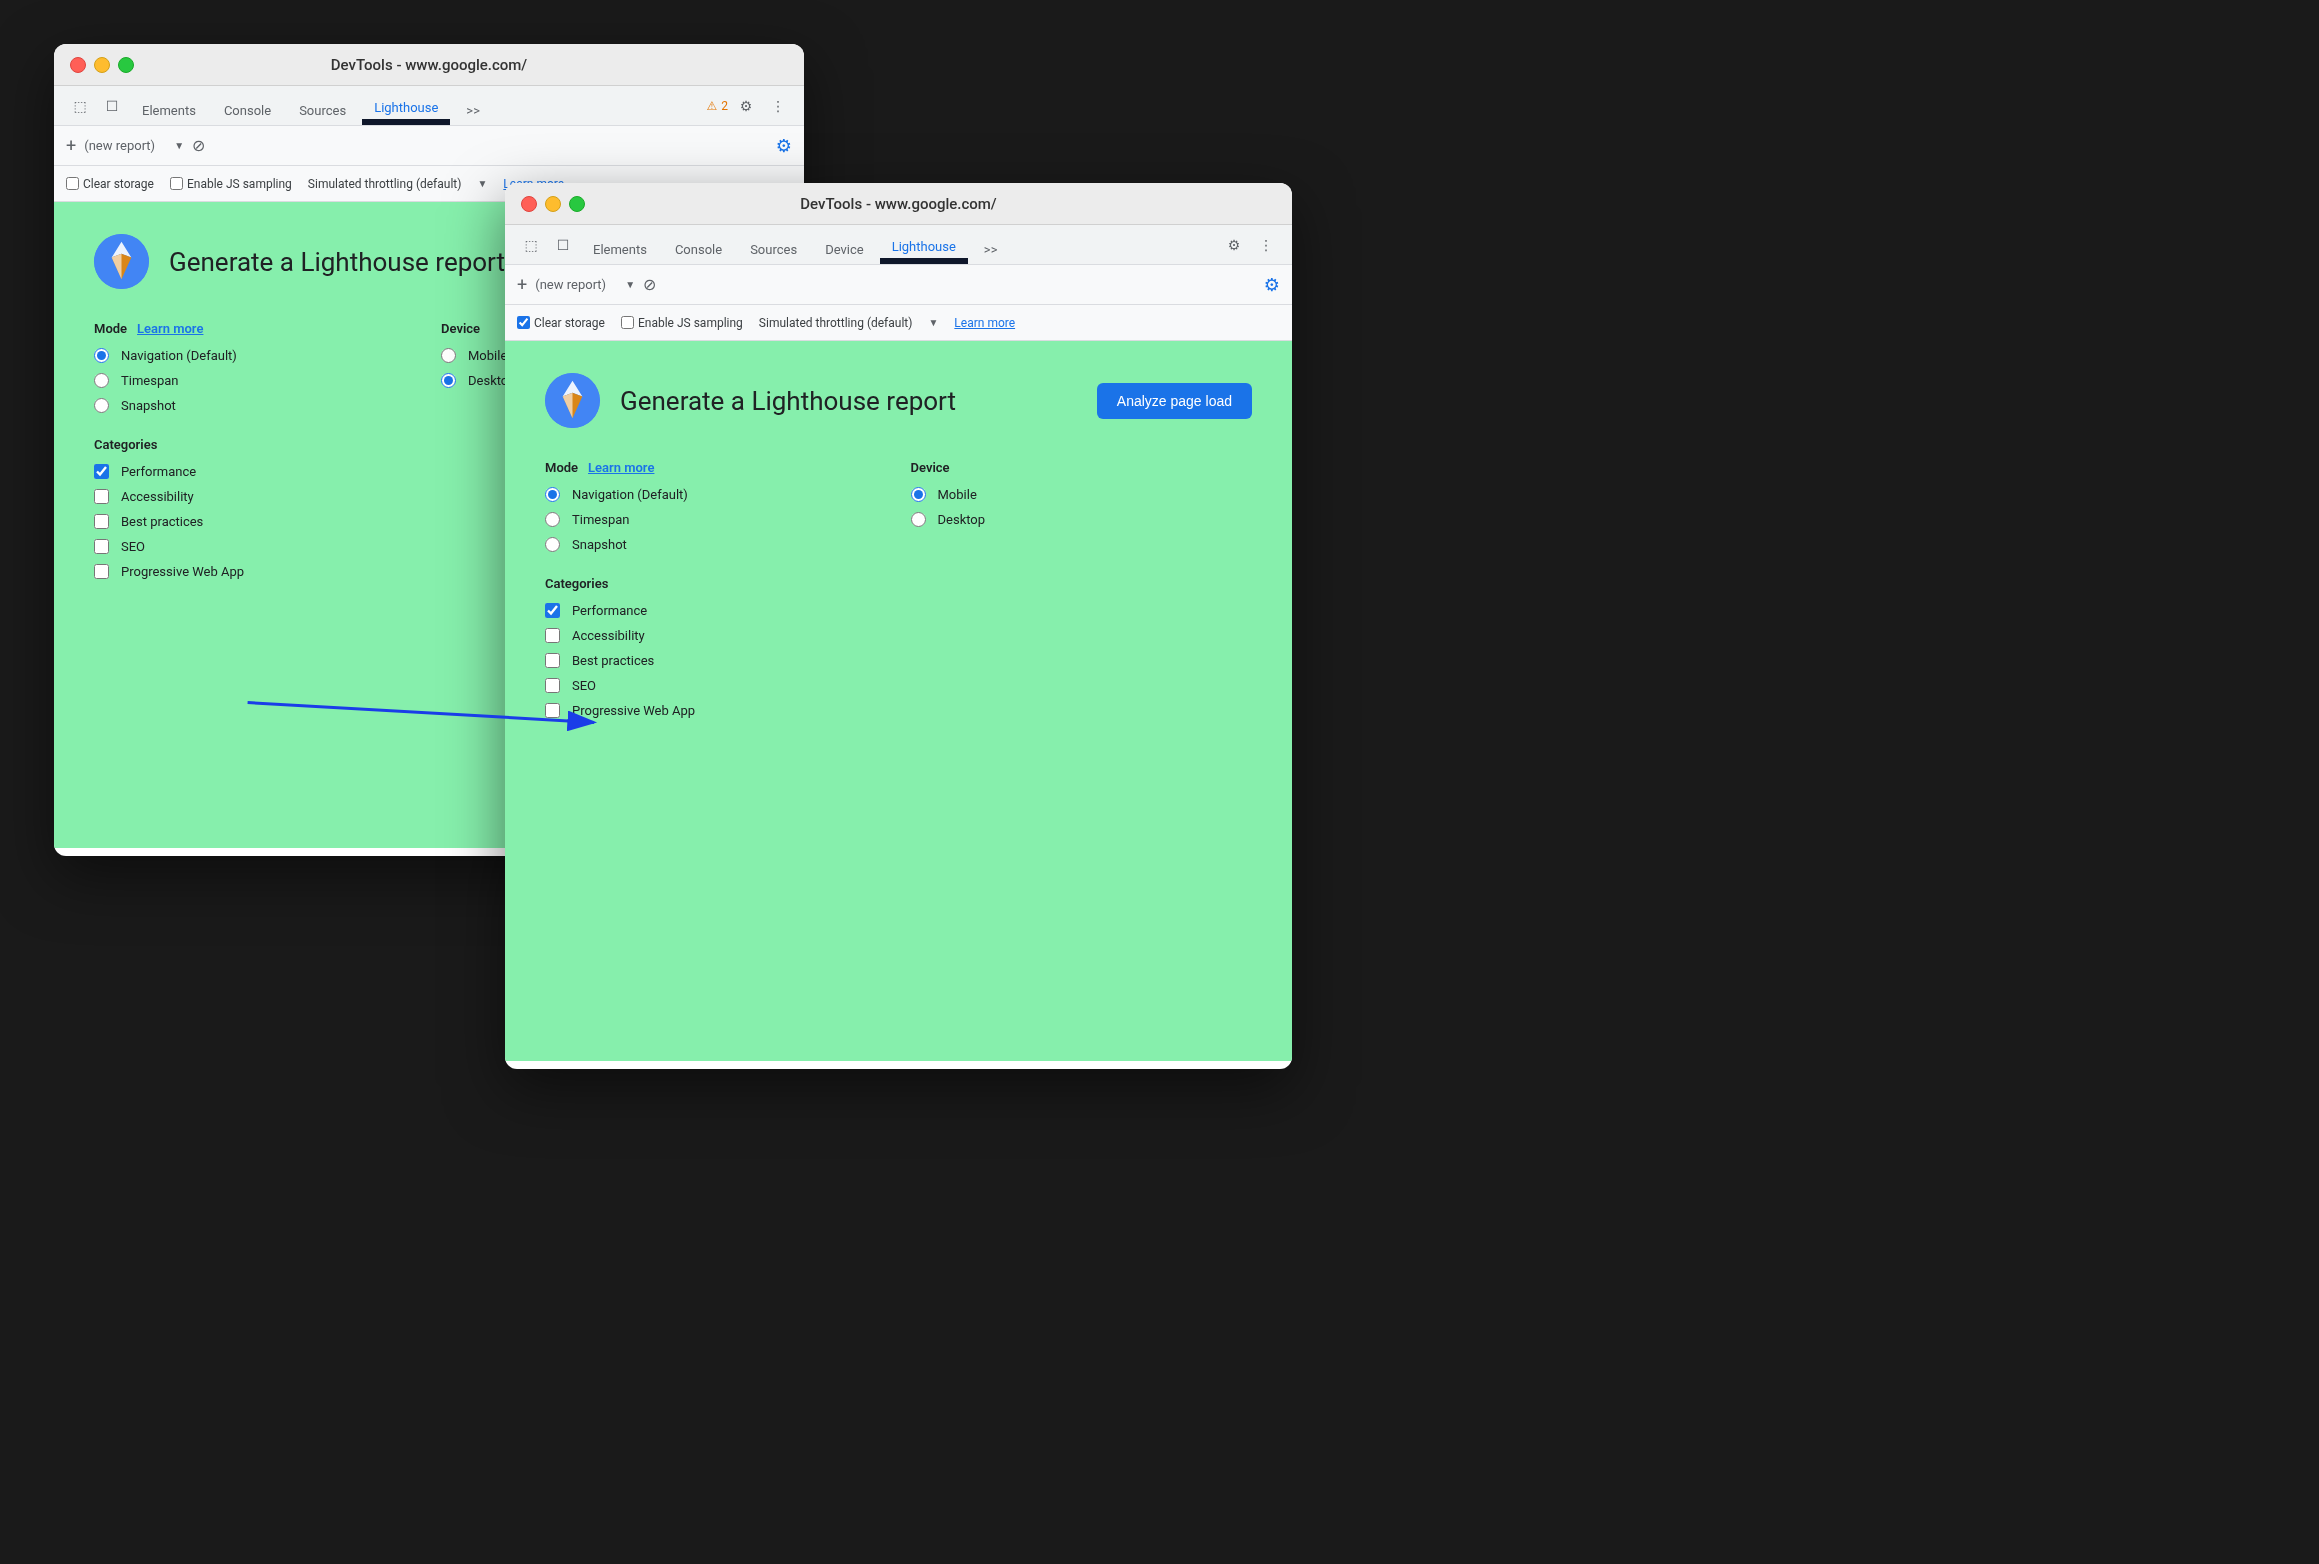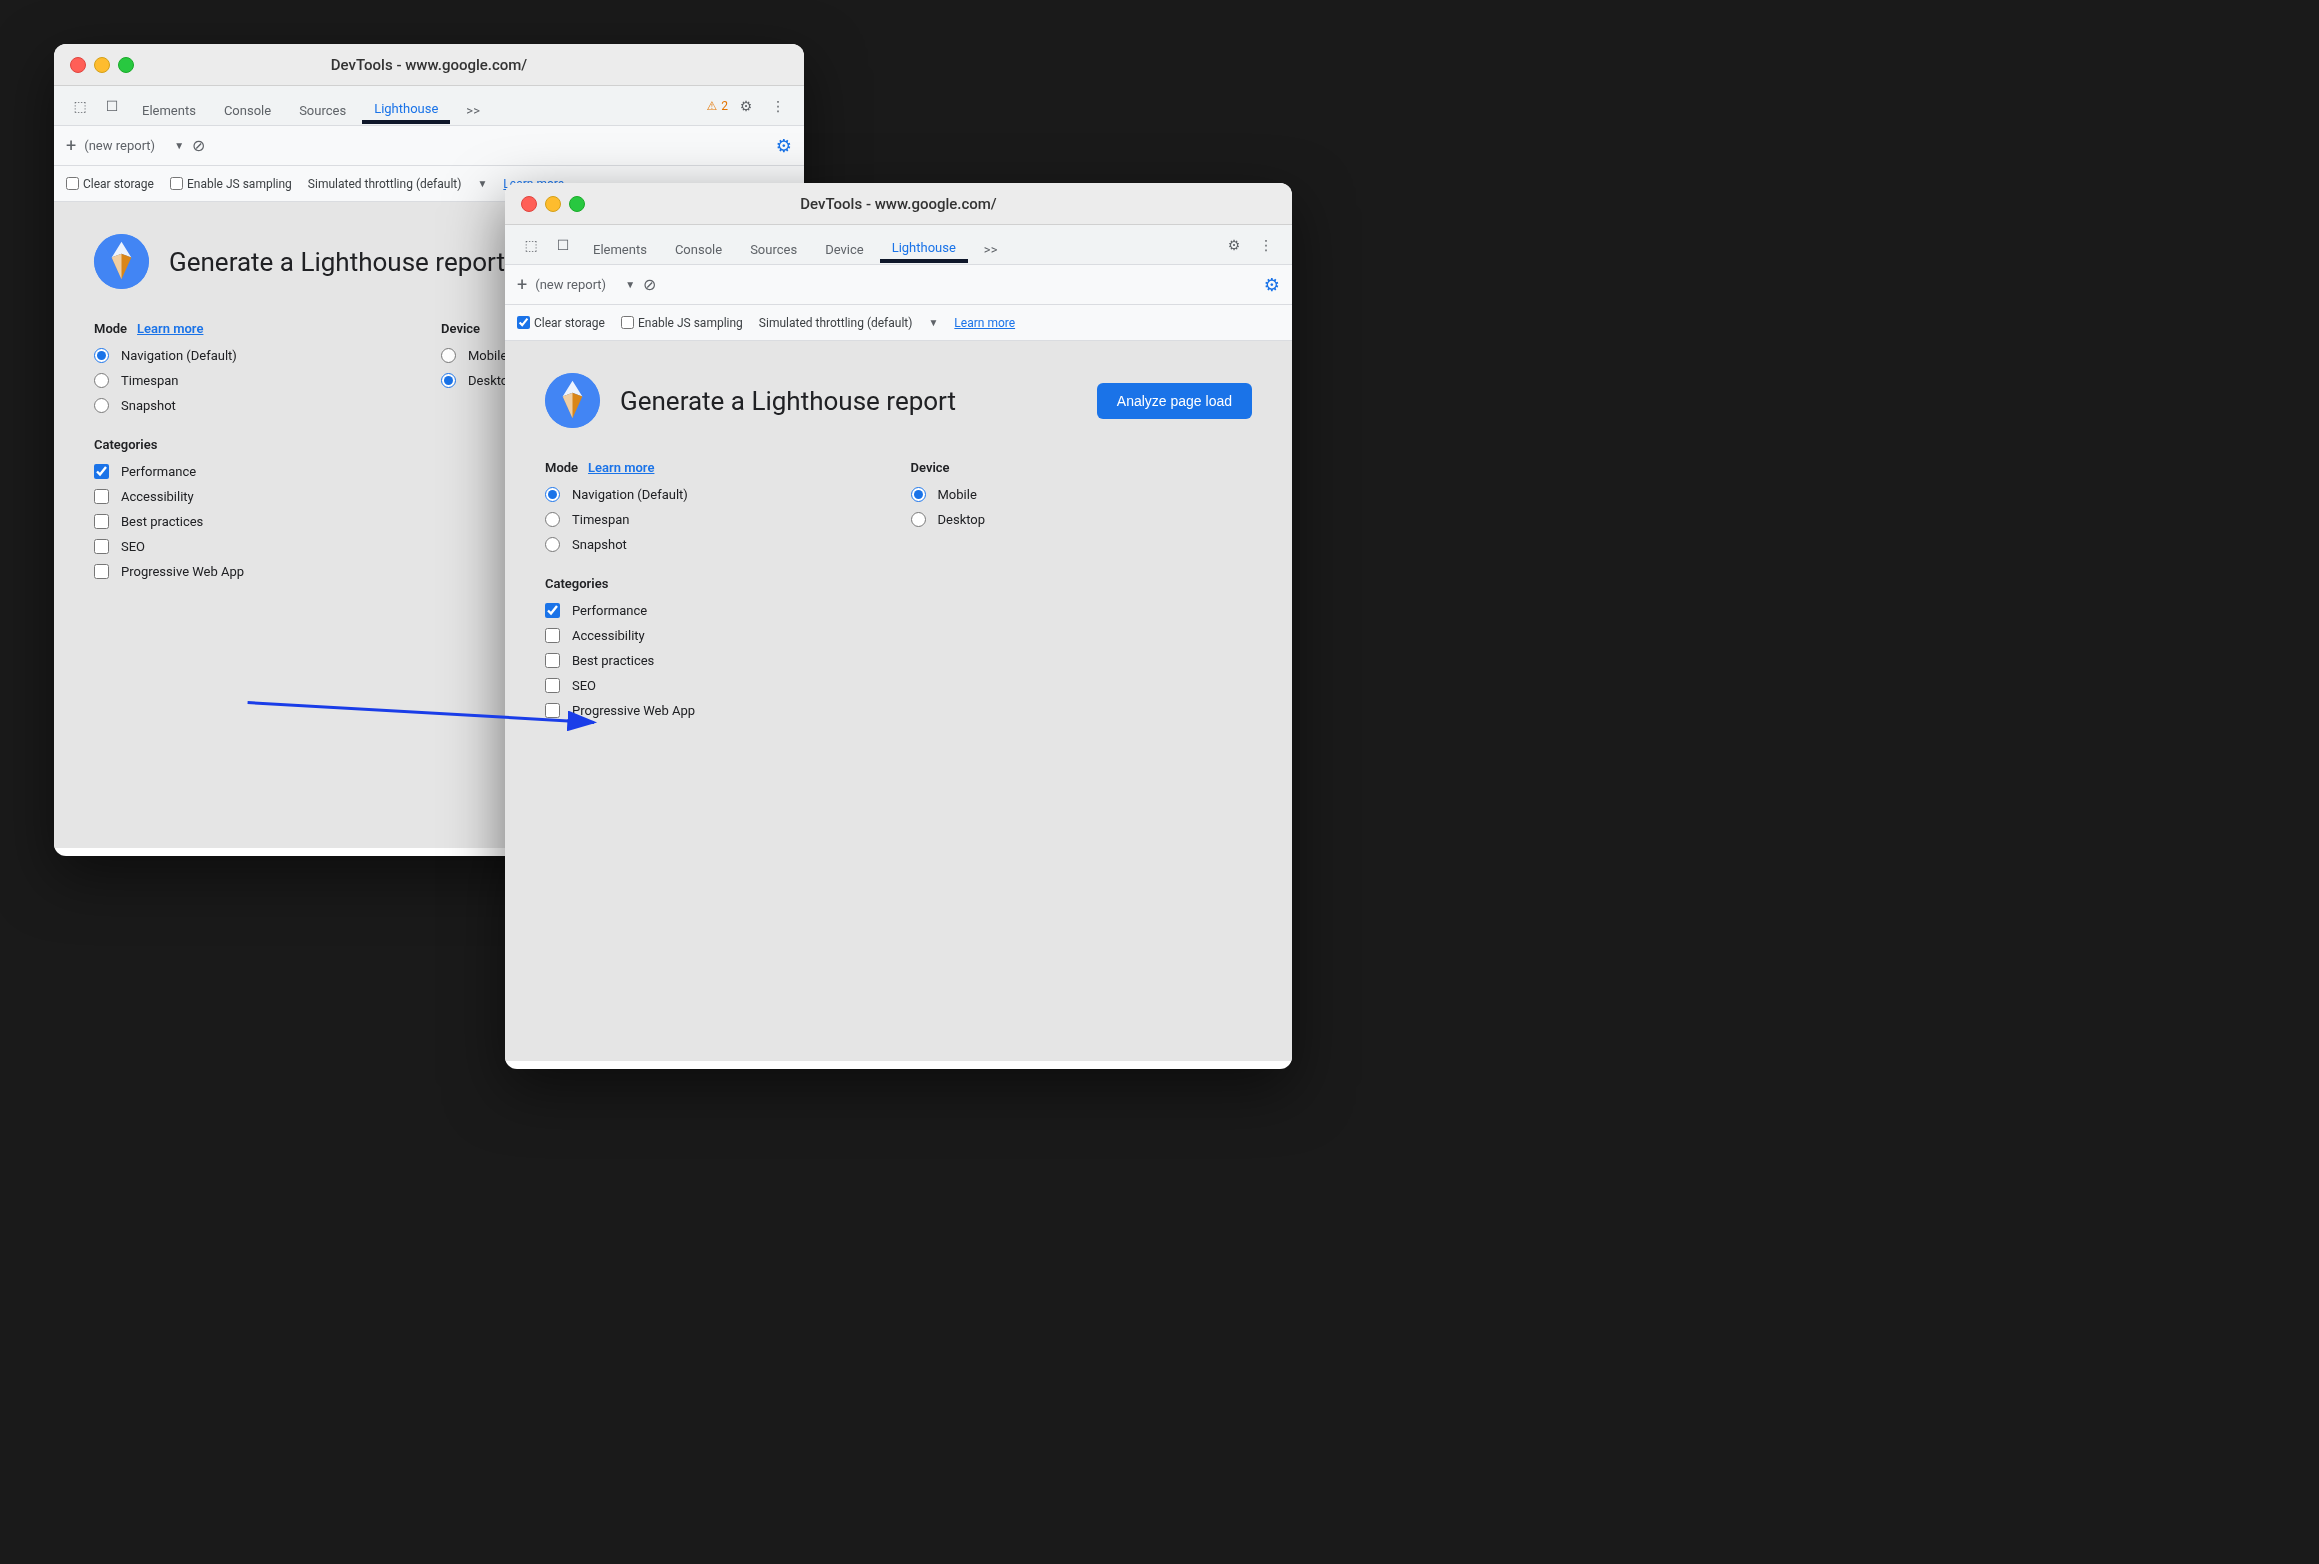--- a/index.html
+++ b/index.html
@@ -83,21 +83,21 @@
       padding: 4px 12px;
       font-size: 13px;
       color: #5f6368;
       cursor: pointer;
       border-radius: 4px;
       white-space: nowrap;
       margin-top: 10px;
     }
     .dt-tab.active {
       color: #1a73e8;
-      border-bottom: 4px solid #0f172a;
+      border-bottom: 6px solid #0f172a;
       border-radius: 0;
     }
 
     .dt-warning {
       display: flex;
       align-items: center;
       gap: 4px;
       font-size: 12px;
       color: #e37400;
       margin-left: 8px;
@@ -170,21 +170,21 @@
 
     .gear-icon-btn {
       margin-left: auto;
       cursor: pointer;
       font-size: 18px;
       color: #1a73e8;
     }
 
     
     .lh-main {
-      background: #e5e5e5;
+      background: #86efac;
       padding: 32px 40px;
       overflow-y: auto;
     }
 
     .lh-header {
       display: flex;
       align-items: center;
       gap: 20px;
       margin-bottom: 32px;
     }

